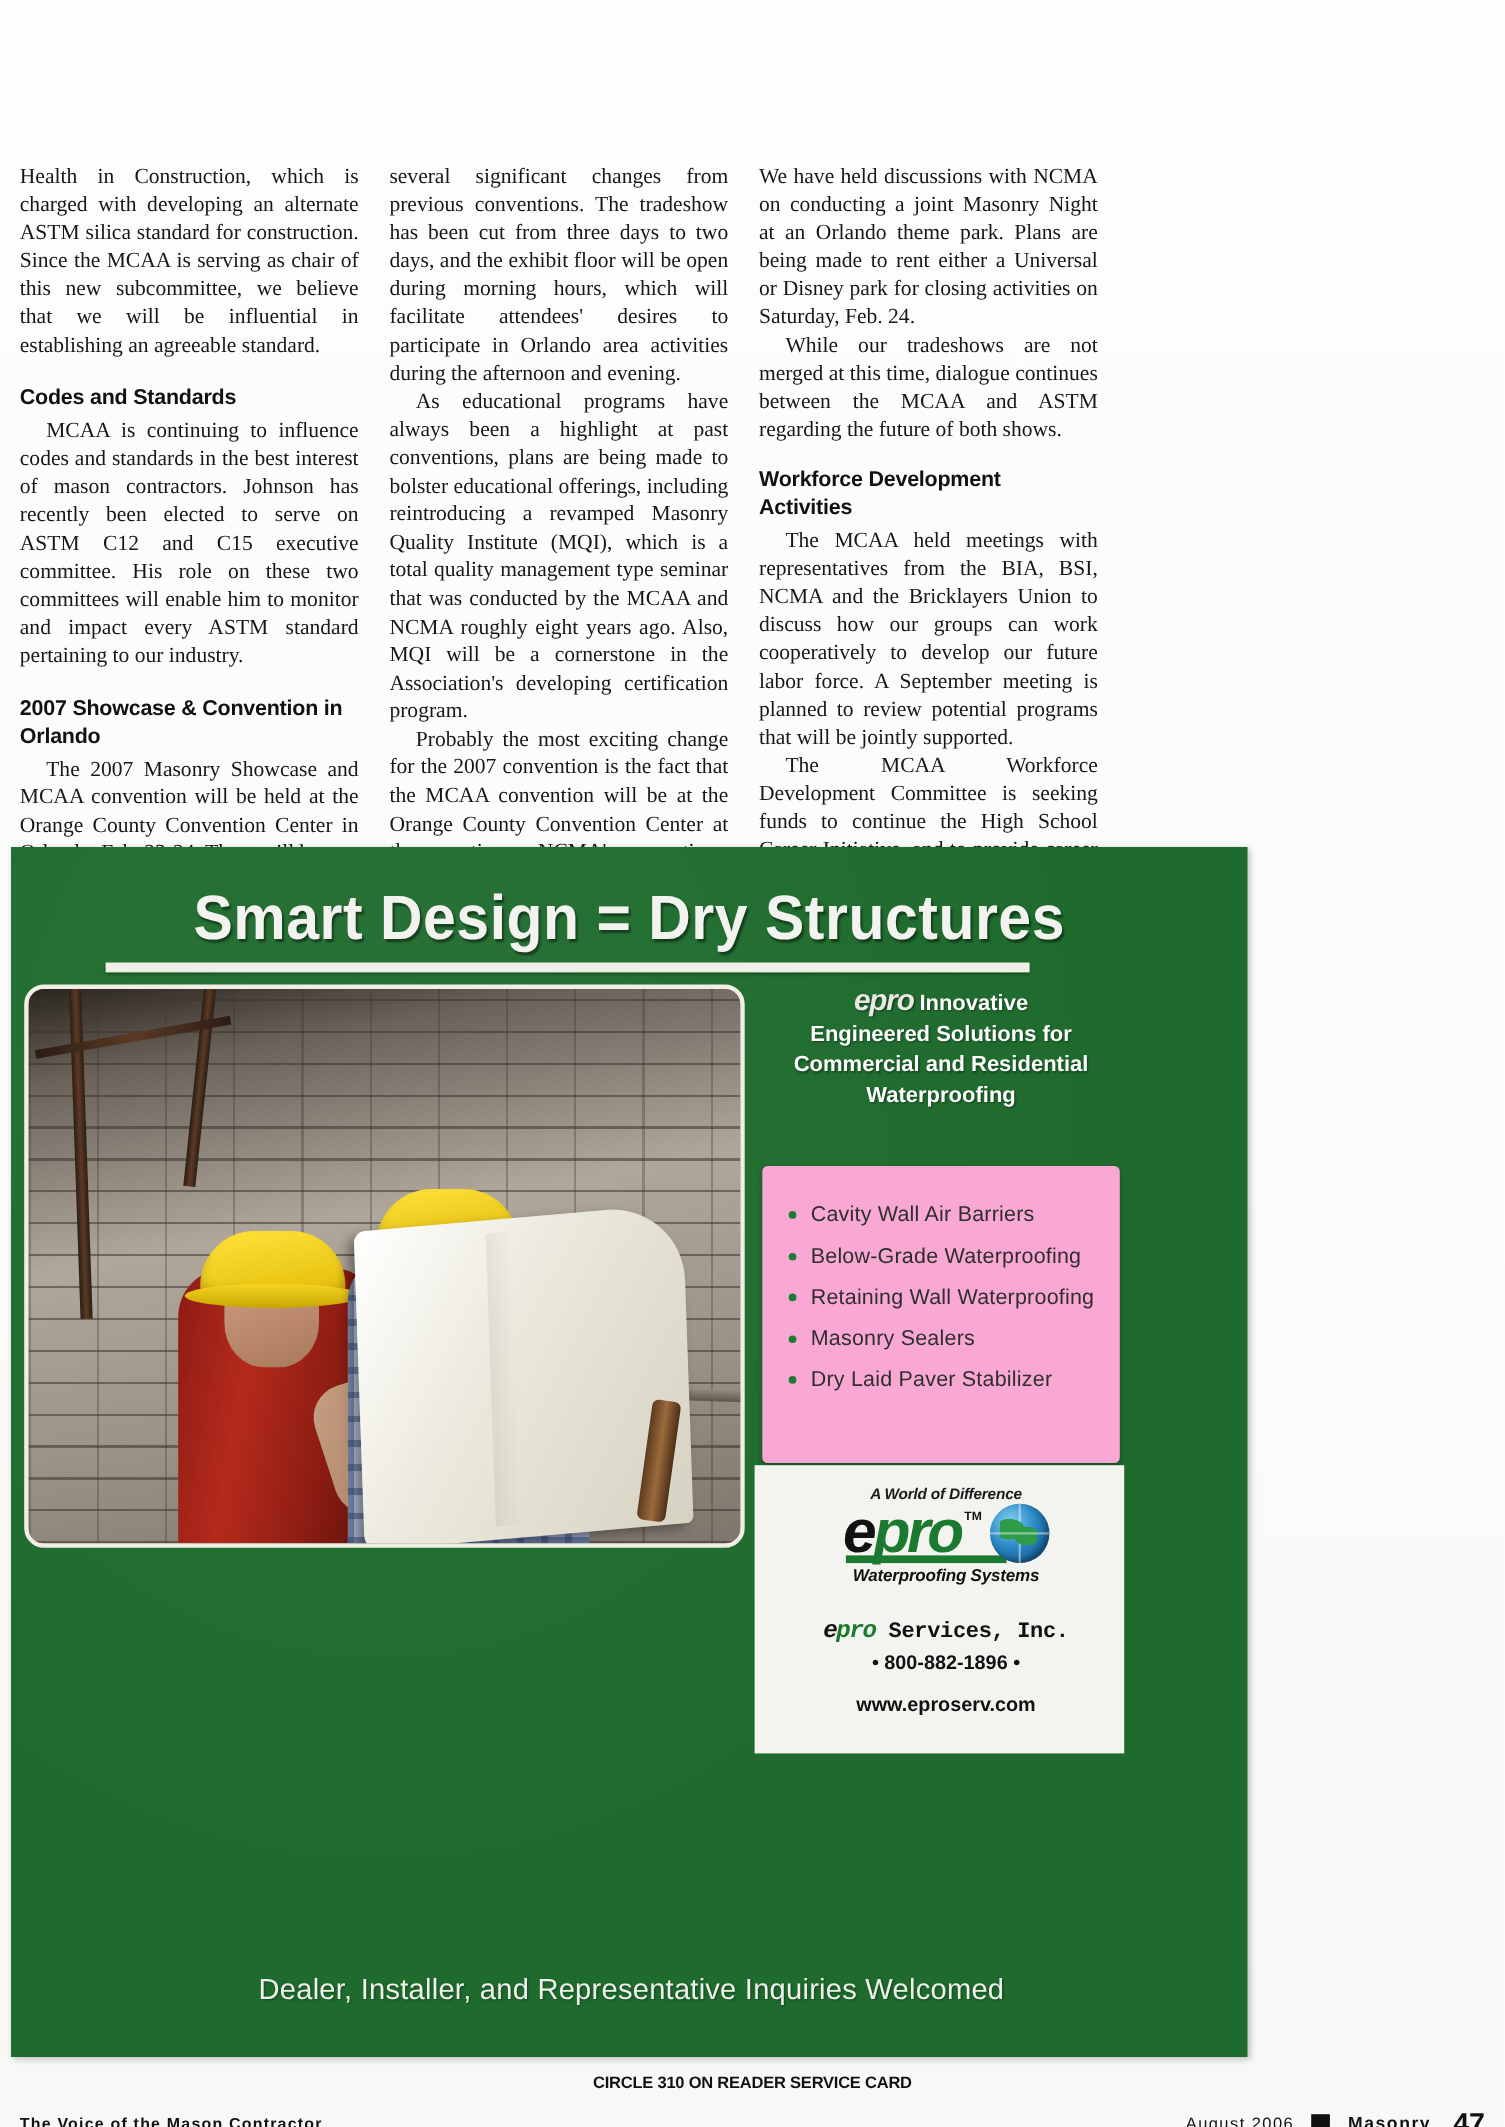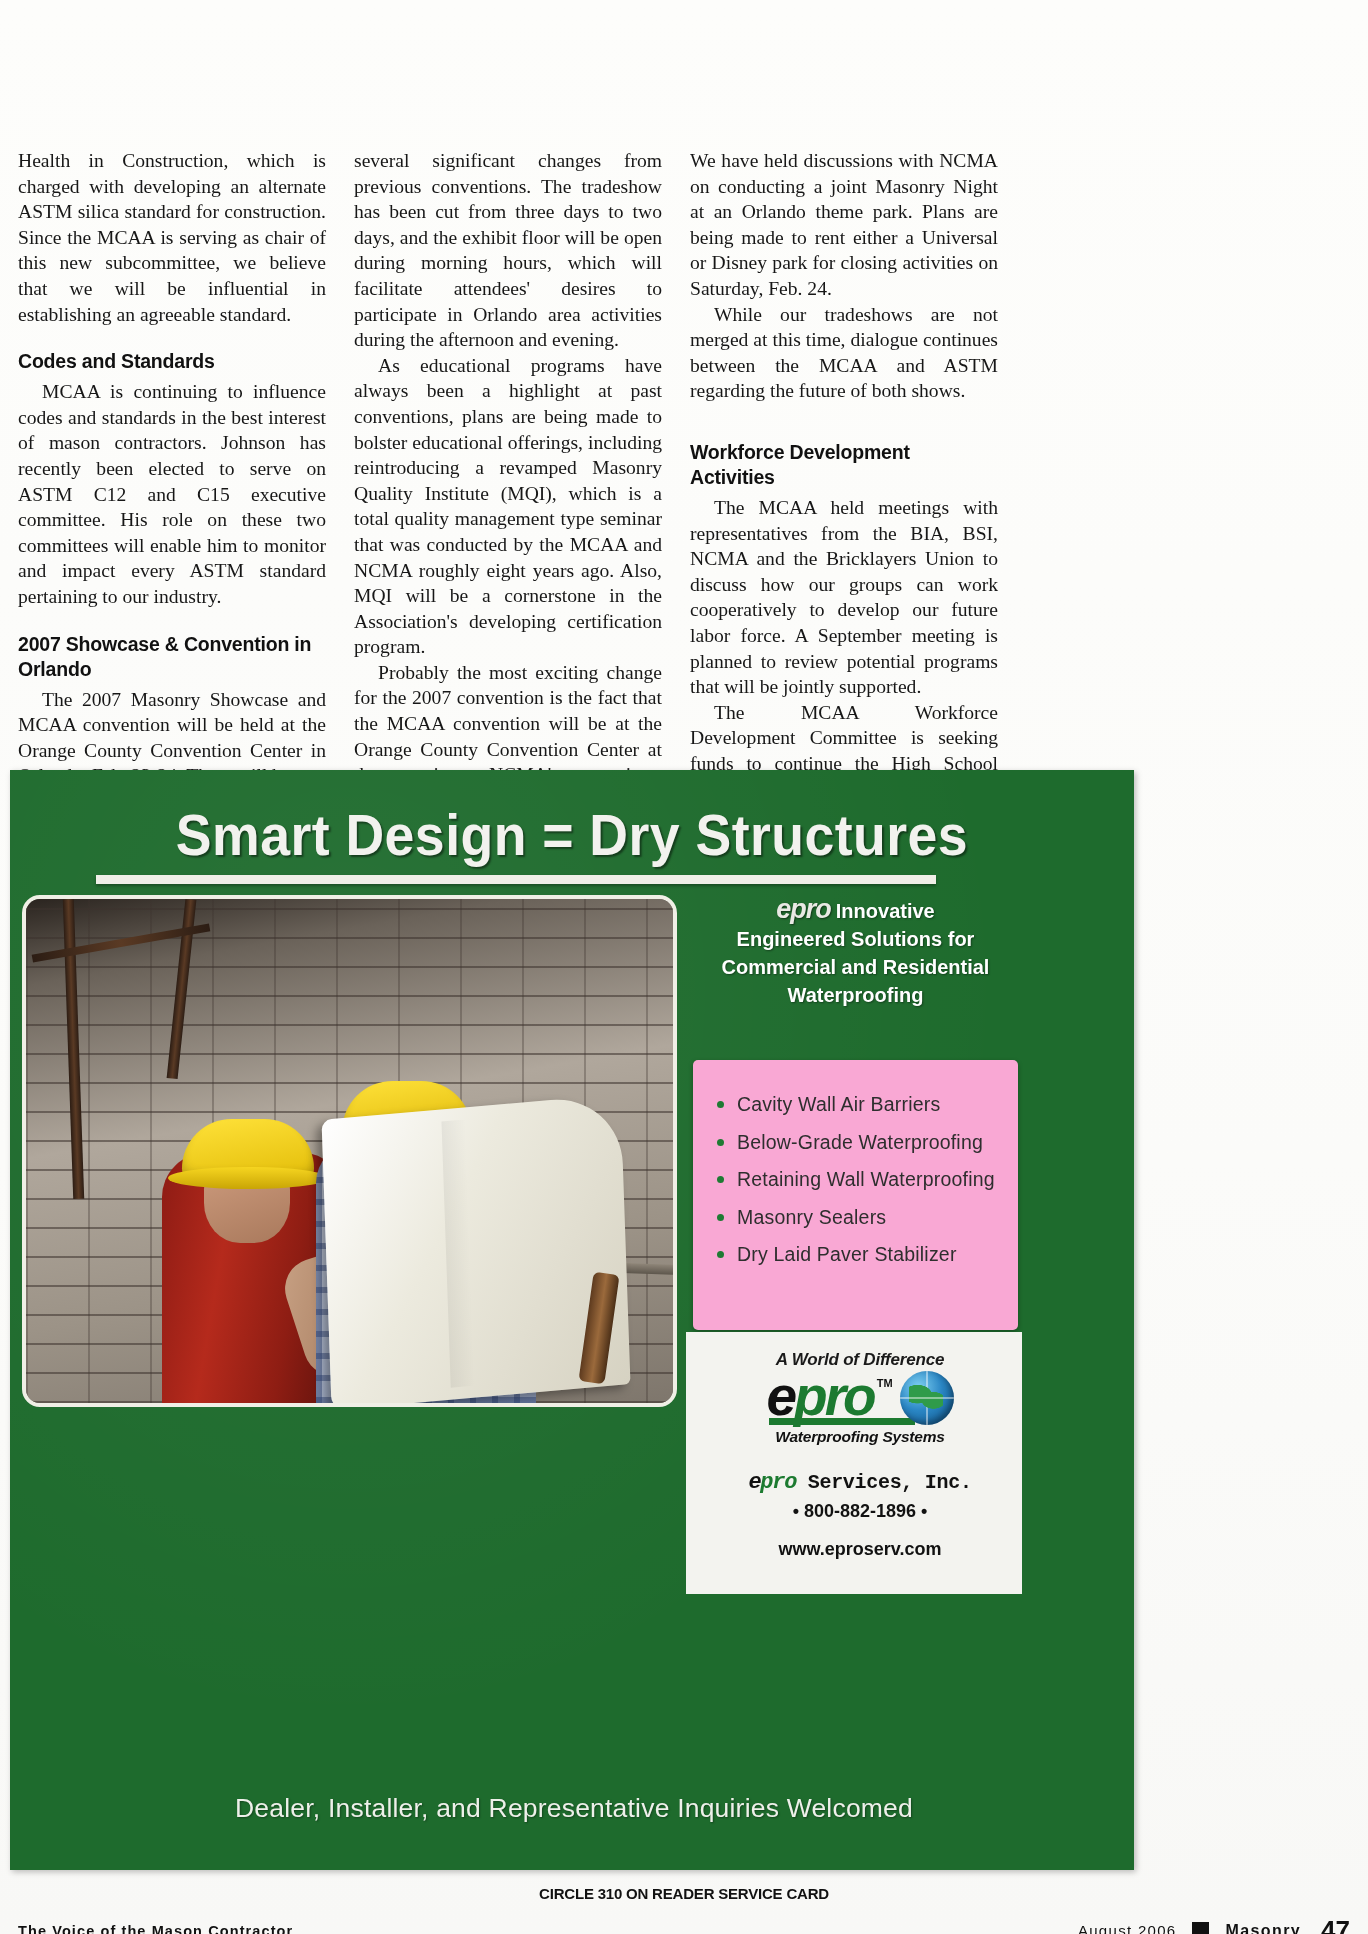--- a/index.html
+++ b/index.html
@@ -45,21 +45,21 @@
   .col h3 {
     font-family: "Liberation Sans", sans-serif;
     font-size: 19.5px;
     font-weight: bold;
     color: #111111;
     letter-spacing: -0.2px;
     line-height: 25px;
     margin-top: 22px;
     margin-bottom: 5px;
   }
-  .col h3.tight { margin-top: 36px; }
+  .col h3.tight { margin-top: 20px; }
 
   
   .ad {
     position: absolute;
     left: 10px;
     top: 770px;
     width: 1124px;
     height: 1100px;
     background: #1d6b2c;
     box-shadow: 2px 2px 6px rgba(0,0,0,0.25);
@@ -267,21 +267,21 @@
 
   
   .logo-block {
     position: absolute;
     left: 690px; top: 580px; width: 320px;
     text-align: center;
   }
   .logo-super {
     font-family: "Liberation Sans", sans-serif;
     font-style: italic; font-weight: bold;
-    font-size: 17px; color: #1a1a1a;
+    font-size: 14px; color: #1a1a1a;
     letter-spacing: -0.2px;
   }
   .logo-row {
     display: flex; align-items: center; justify-content: center;
     margin-top: 1px;
   }
   .logo-main {
     font-family: "Liberation Sans", sans-serif;
     font-style: italic; font-weight: bold;
     font-size: 55px;

